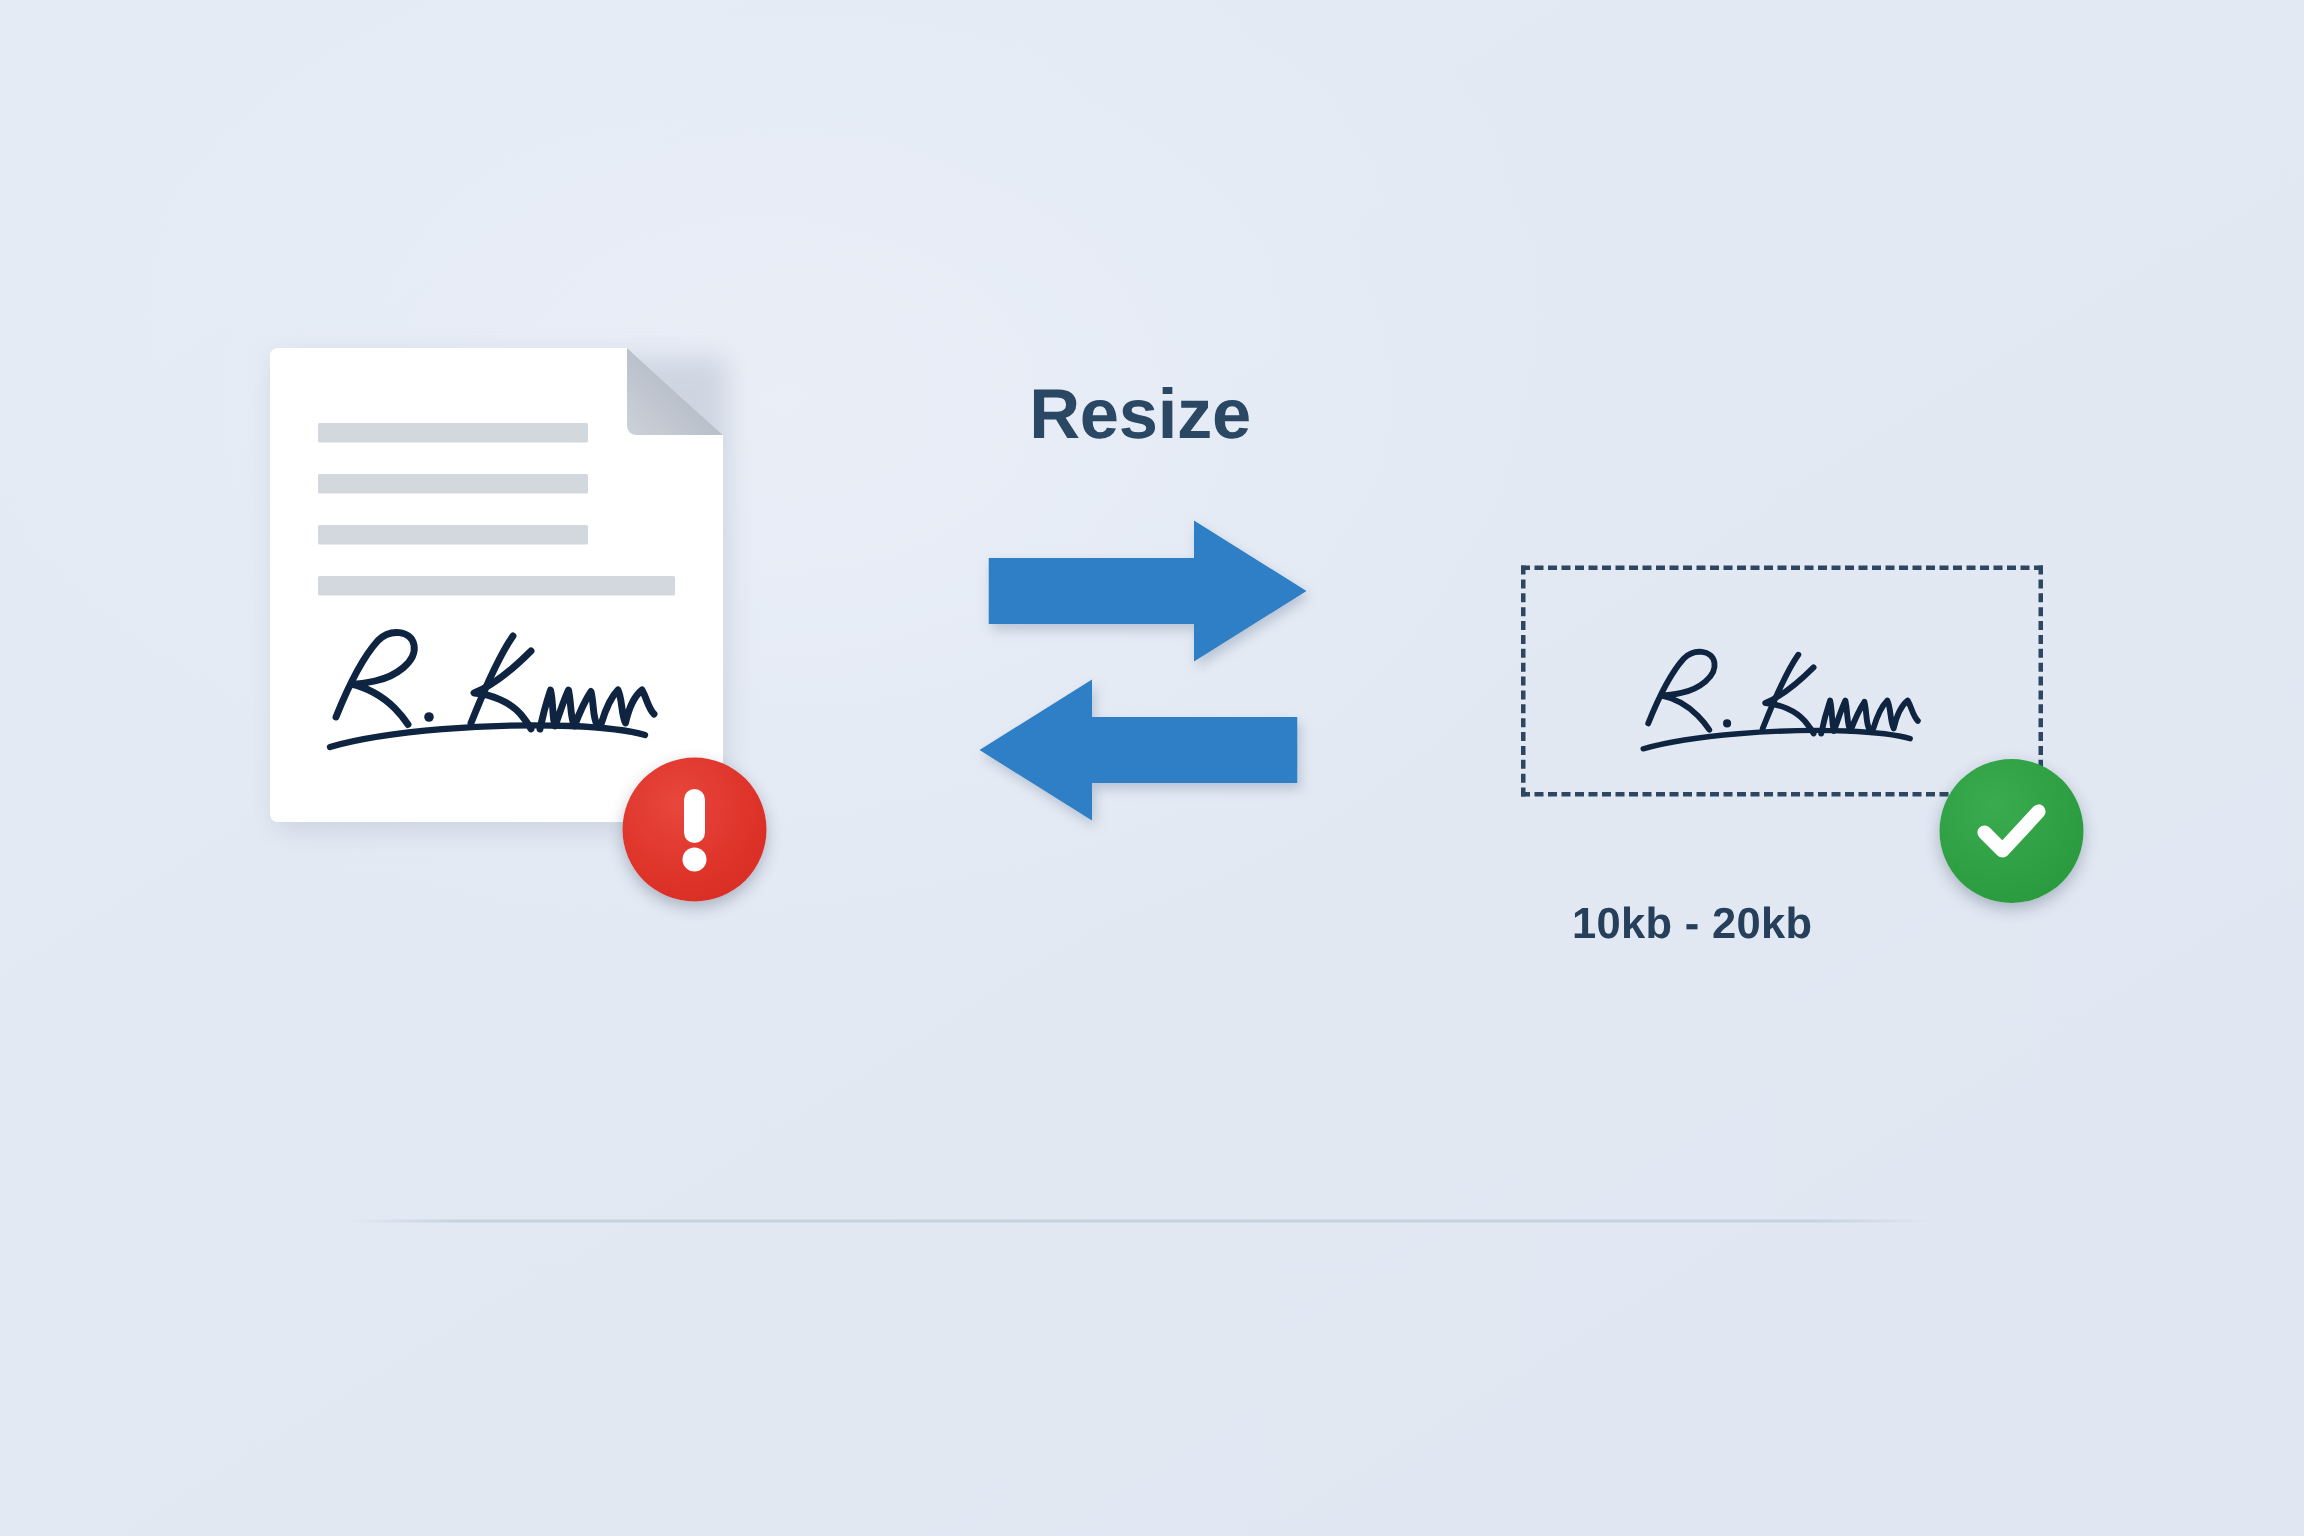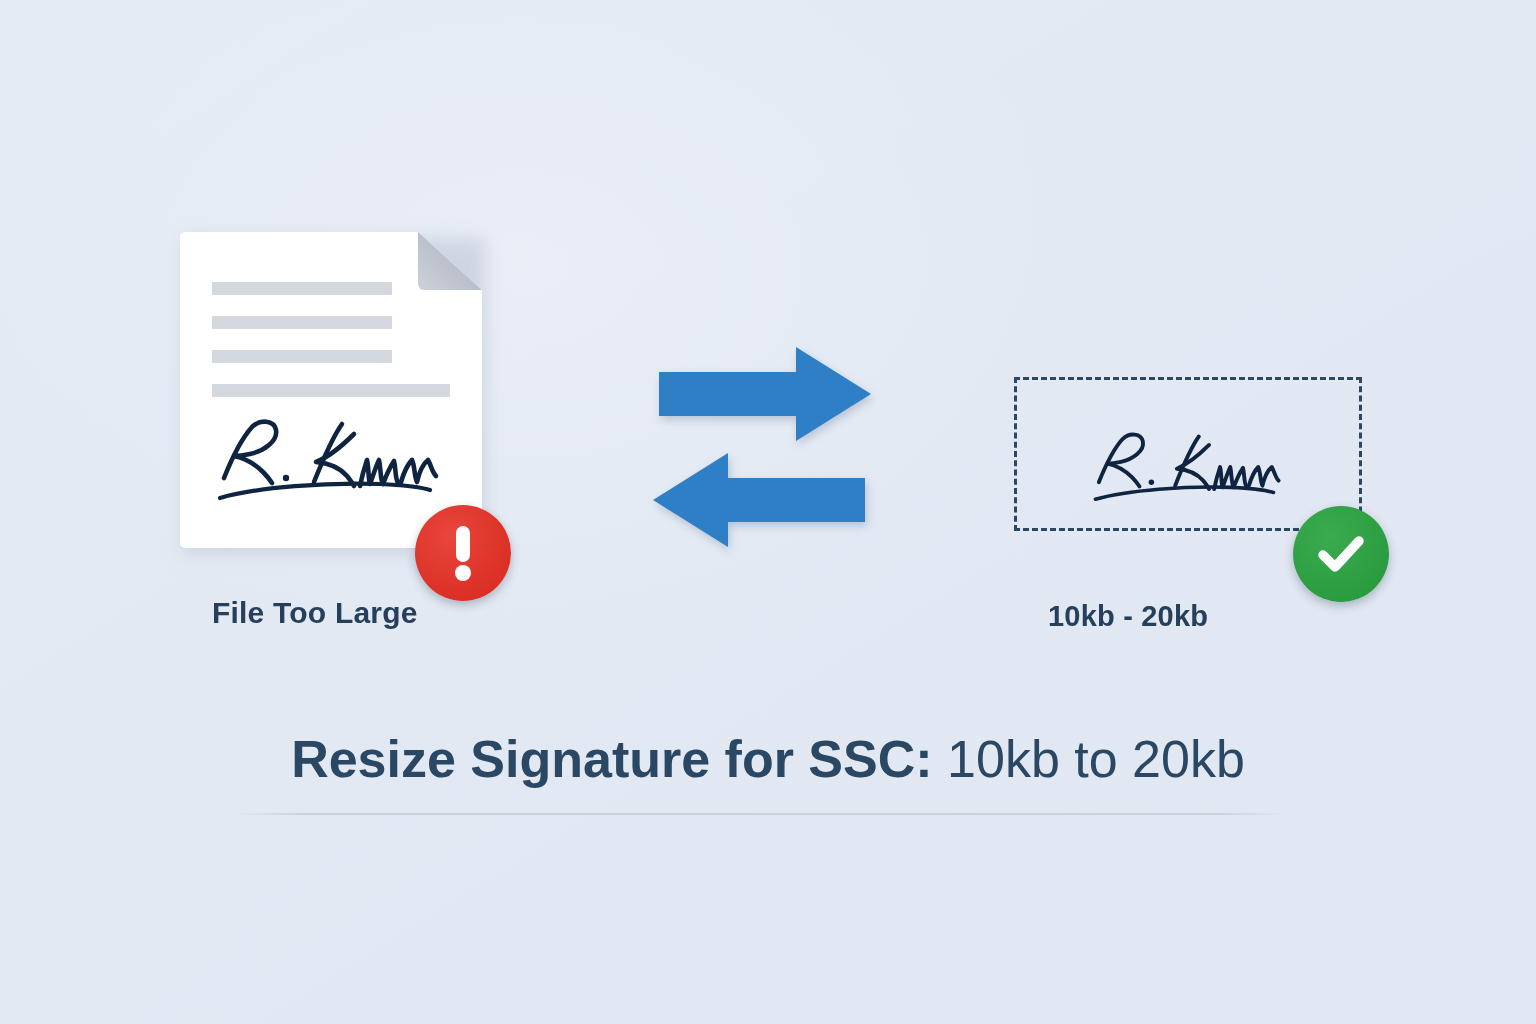--- a/index.html
+++ b/index.html
@@ -246,22 +246,22 @@
         <path d="M12 84 C50 73 120 68 172 70 C196 71 212 73 222 76" stroke-width="4.2"></path>
       </svg>
     </div>
   </div>
 
   <div class="badge" id="error-badge">
     <span class="bang-bar"></span>
     <span class="bang-dot"></span>
   </div>
 
-  <div class="caption" id="caption-left">File Too Large</div>
-
+
+  <div id="resize-label">Resize</div>
 
   <div class="arrow" id="arrow-right">
     <svg viewBox="0 0 212 96" xmlns="http://www.w3.org/2000/svg">
       <path d="M0 26 L137 26 L137 1 L212 48 L137 95 L137 70 L0 70 Z" fill="#2f7fc6"></path>
     </svg>
   </div>
 
   <div class="arrow" id="arrow-left">
     <svg viewBox="0 0 212 96" xmlns="http://www.w3.org/2000/svg">
       <path d="M212 26 L75 26 L75 1 L0 48 L75 95 L75 70 L212 70 Z" fill="#2f7fc6"></path>
@@ -283,20 +283,15 @@
   </div>
 
   <div class="badge" id="ok-badge">
     <svg viewBox="0 0 64 64" xmlns="http://www.w3.org/2000/svg">
       <path d="M14 33 L26 45 L50 19" fill="none" stroke="#ffffff" stroke-width="9.5" stroke-linecap="round" stroke-linejoin="round"></path>
     </svg>
   </div>
 
   <div class="caption" id="caption-right">10kb - 20kb</div>
 
-  <div id="title-block">
-    <div id="page-title">
-      <span class="t-strong">Resize Signature for SSC:</span><span class="t-light"> 10kb to 20kb</span>
-    </div>
-  </div>
   <div id="title-rule"></div>
 
 </div>
 
 </body></html>

